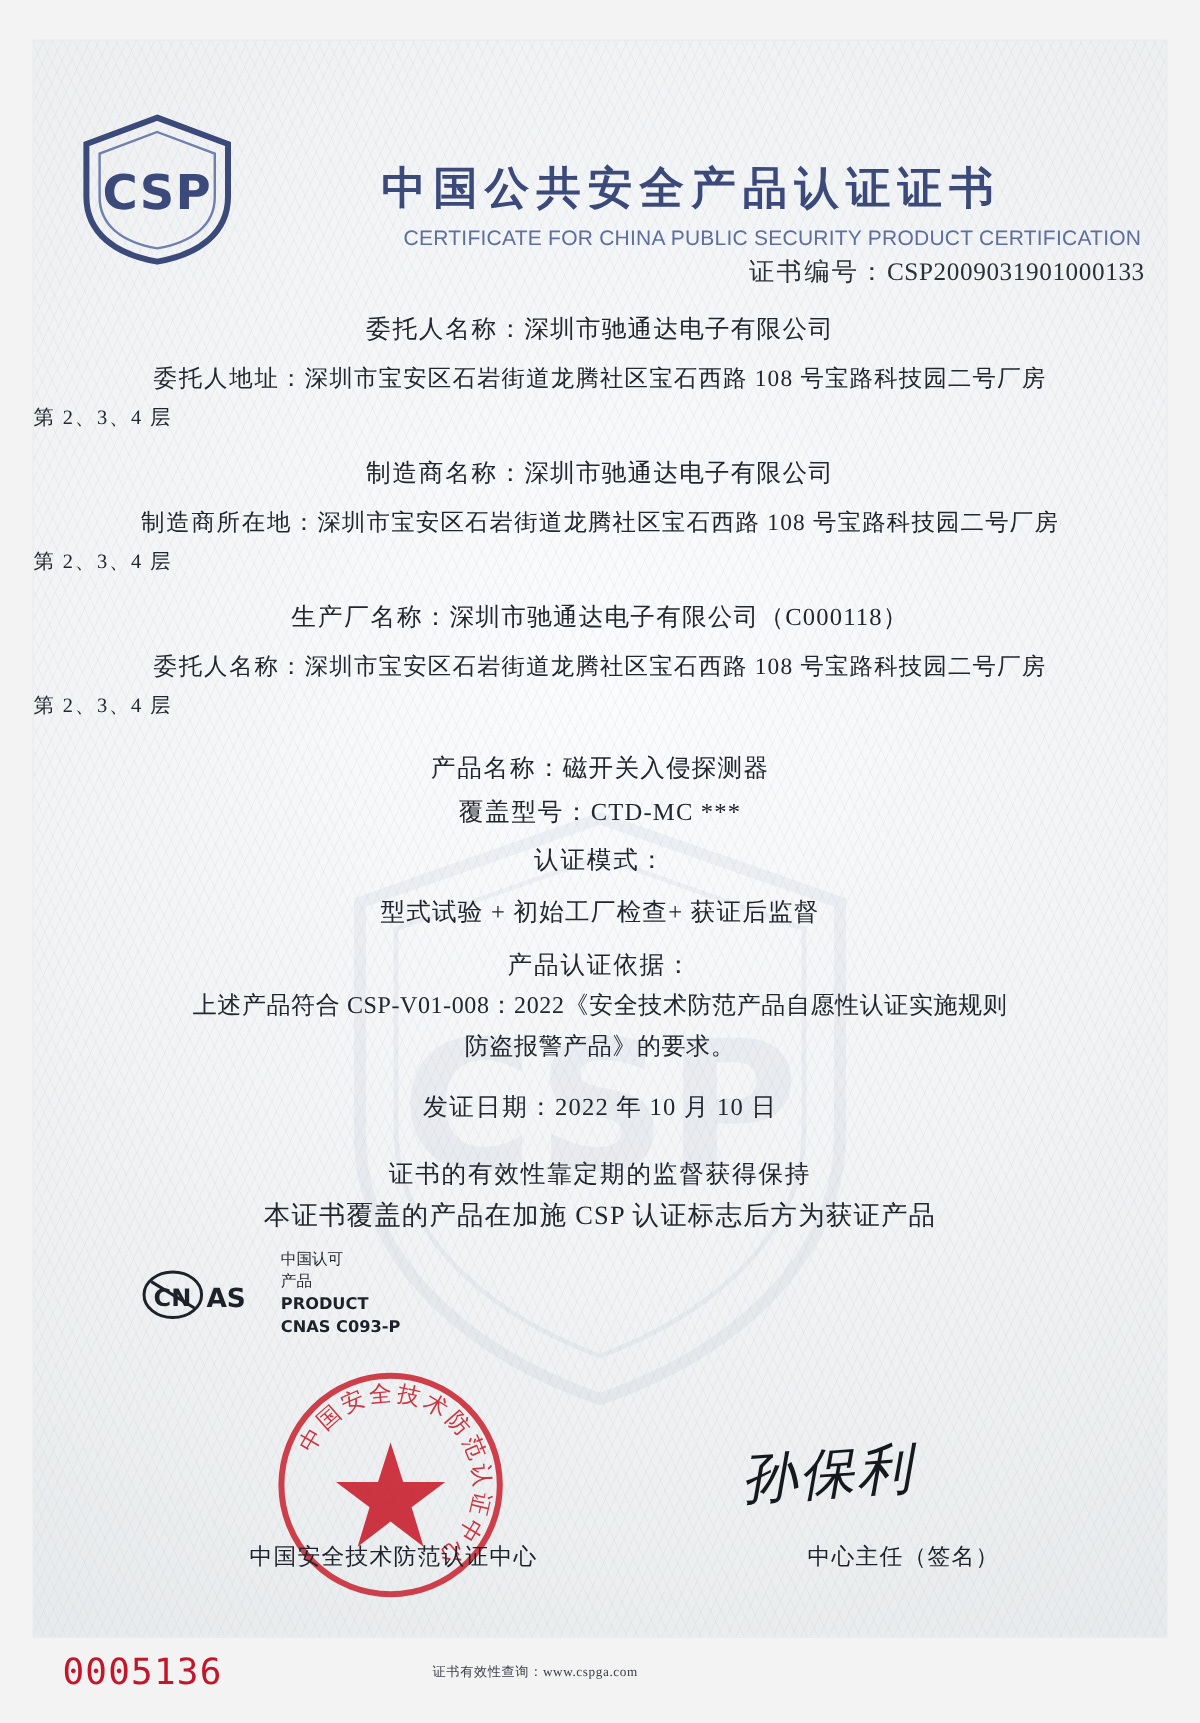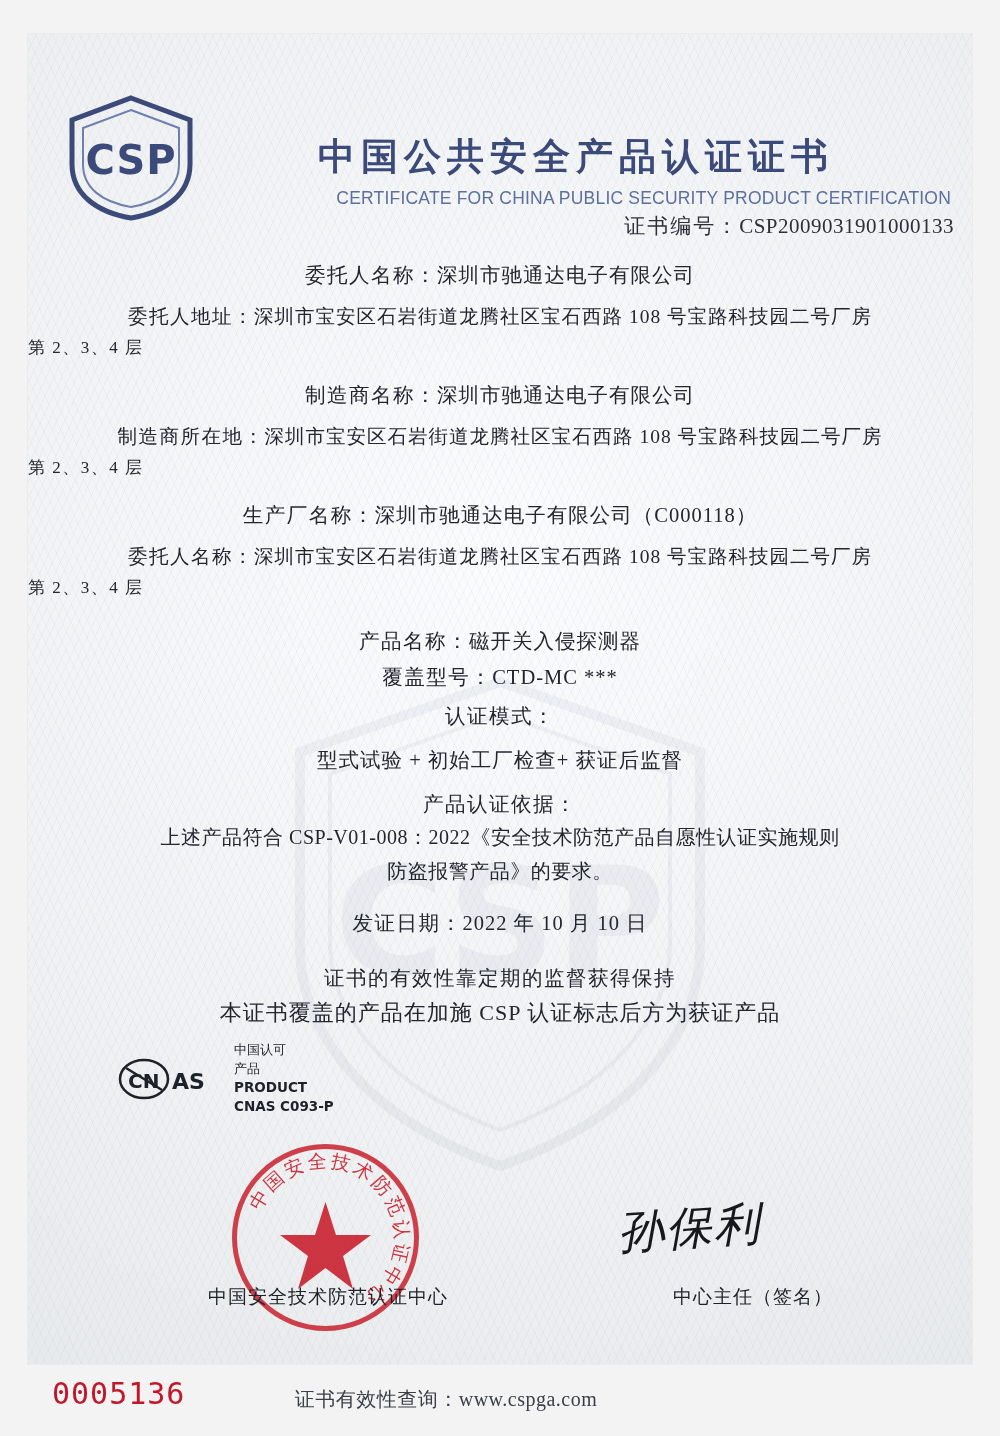--- a/index.html
+++ b/index.html
@@ -212,21 +212,21 @@
     font-size: 30px;
     letter-spacing: 1px;
     color: #c2162a;
   }
   .footer-note {
     position: absolute;
     left: 0;
     top: 1386px;
     width: 892px;
     text-align: center;
-    font-size: 20px;
+    font-size: 11px;
     color: #3a3f47;
     letter-spacing: 0.5px;
   }
 </style>
 </head>
 <body>
 
 <div id="page">
 
   <div id="paper">

